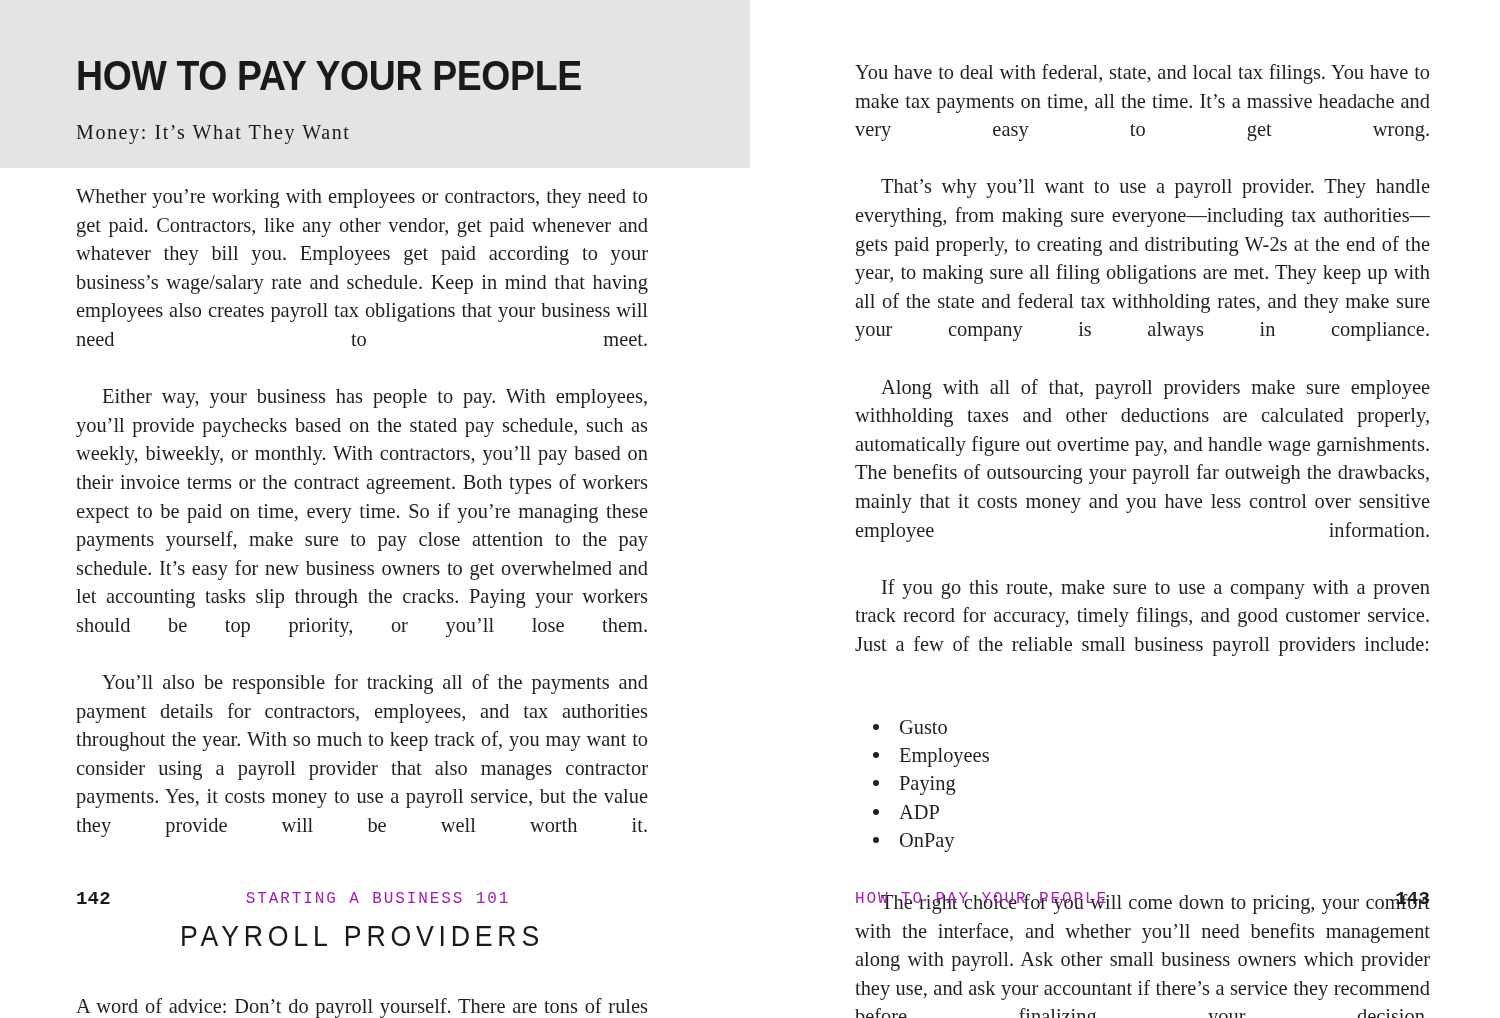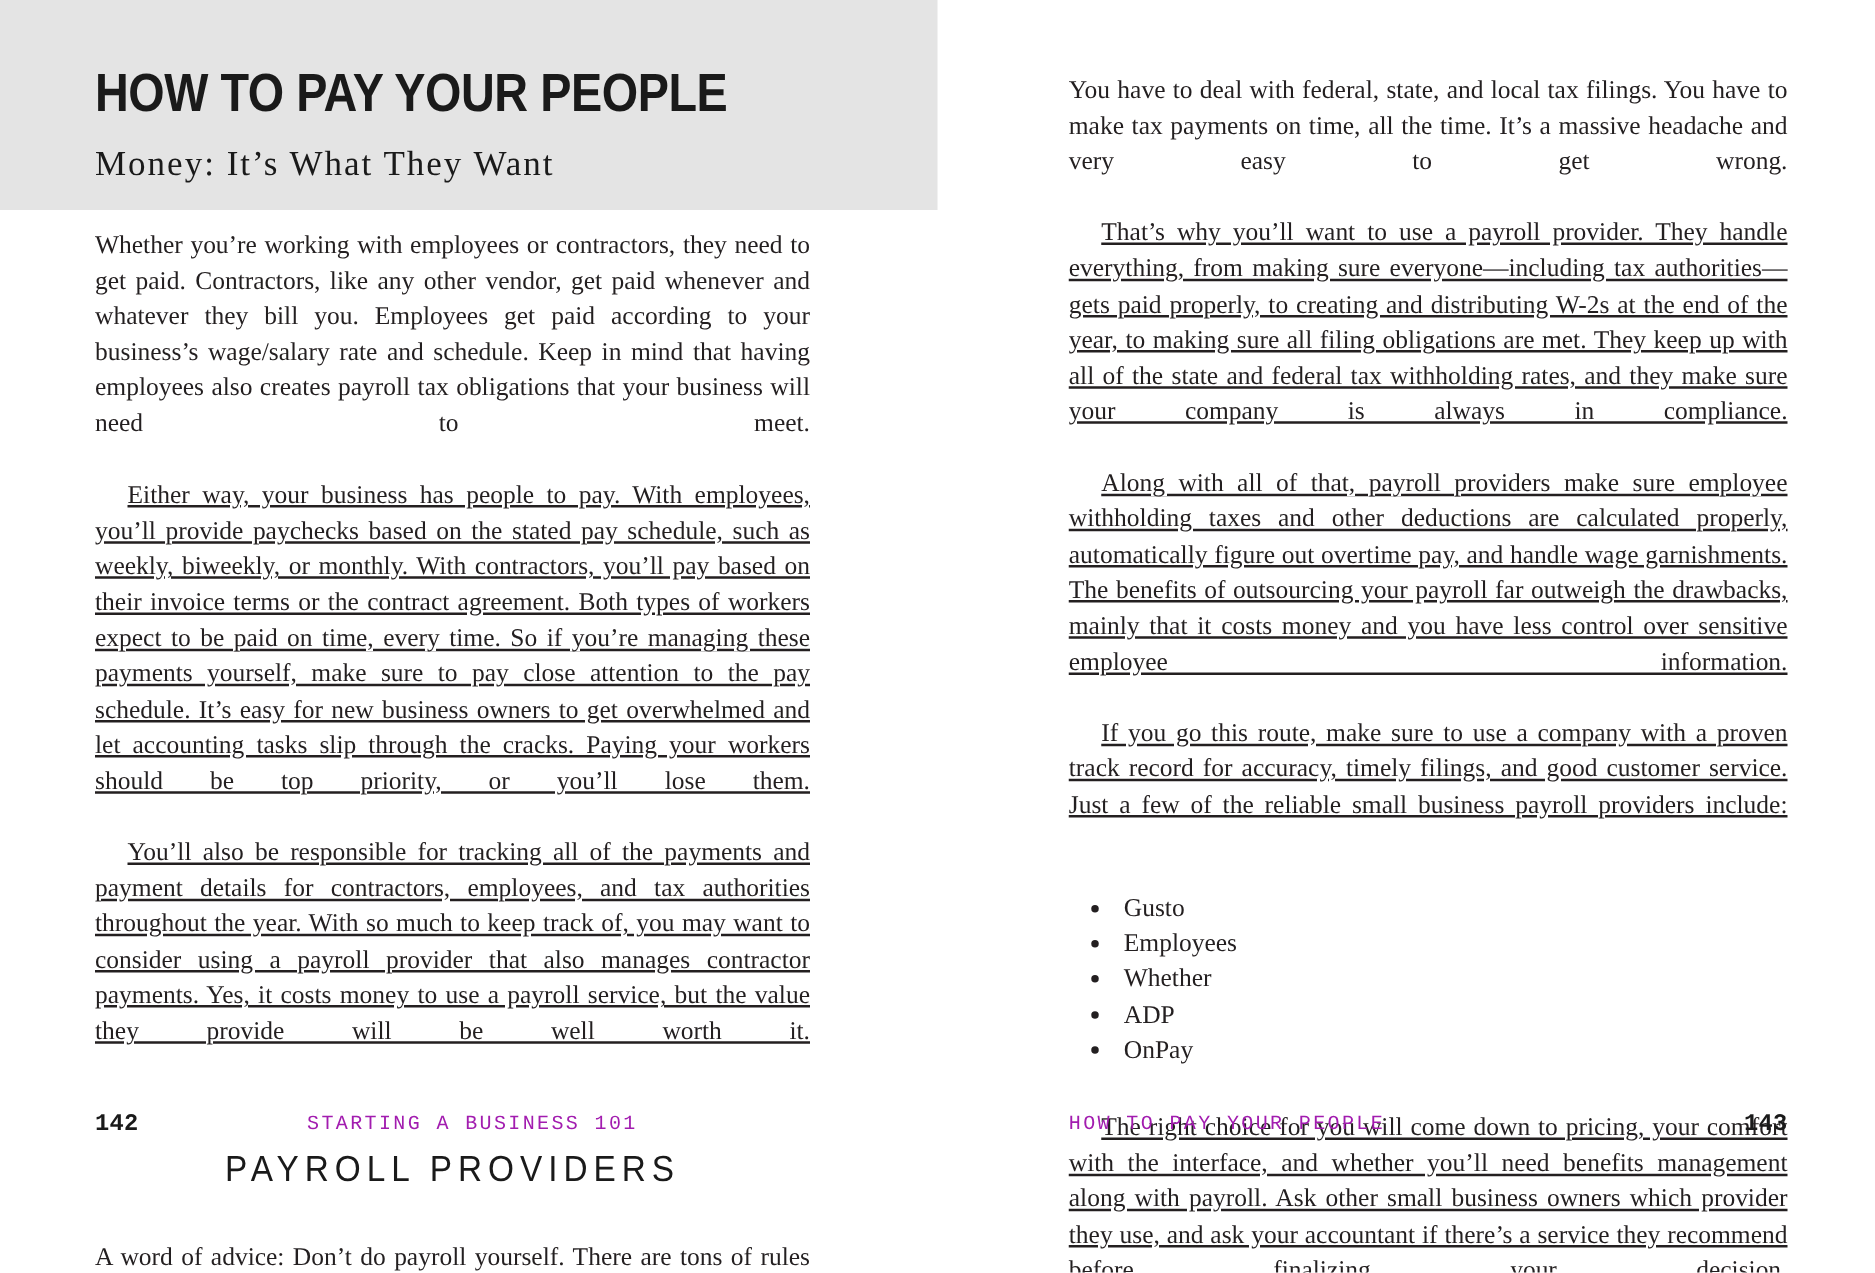--- a/index.html
+++ b/index.html
@@ -40,21 +40,21 @@
     line-height: 46px;
     letter-spacing: -0.4px;
     color: #1a1a1a;
     margin: 0;
     transform: scaleX(0.87);
     transform-origin: left center;
     white-space: nowrap;
   }
   .chapter-subtitle {
     font-family: "Liberation Serif", "DejaVu Serif", serif;
-    font-size: 28px;
+    font-size: 20px;
     line-height: 24px;
     letter-spacing: 1.6px;
     color: #1a1a1a;
     margin: 22px 0 0 0;
     white-space: nowrap;
   }
 
   
   .page {
     position: absolute;
@@ -75,21 +75,21 @@
   p.para {
     margin: 0;
     font-size: 20.4px;
     line-height: 28.6px;
     text-align: justify;
     text-justify: inter-word;
     -webkit-hyphens: none;
     hyphens: none;
     color: #231f20;
   }
-  p.para.indent { text-indent: 26px; text-decoration: underline; }
+  p.para.indent { text-indent: 26px; }
   p.para::after { content: ""; display: inline-block; width: 100%; }
 
   
   p.para {
     text-align-last: left;
   }
 
   
   .section-heading {
     font-family: "Liberation Sans Narrow", "Liberation Sans", "DejaVu Sans Condensed", sans-serif;
@@ -210,21 +210,21 @@
         <li>
           <span class="dot"></span>
           <span>Gusto</span>
         </li>
         <li>
           <span class="dot"></span>
           <span>Employees</span>
         </li>
         <li>
           <span class="dot"></span>
-          <span>Whether</span>
+          <span>Paying</span>
         </li>
         <li>
           <span class="dot"></span>
           <span>ADP</span>
         </li>
         <li>
           <span class="dot"></span>
           <span>OnPay</span>
         </li>
       </ul>

